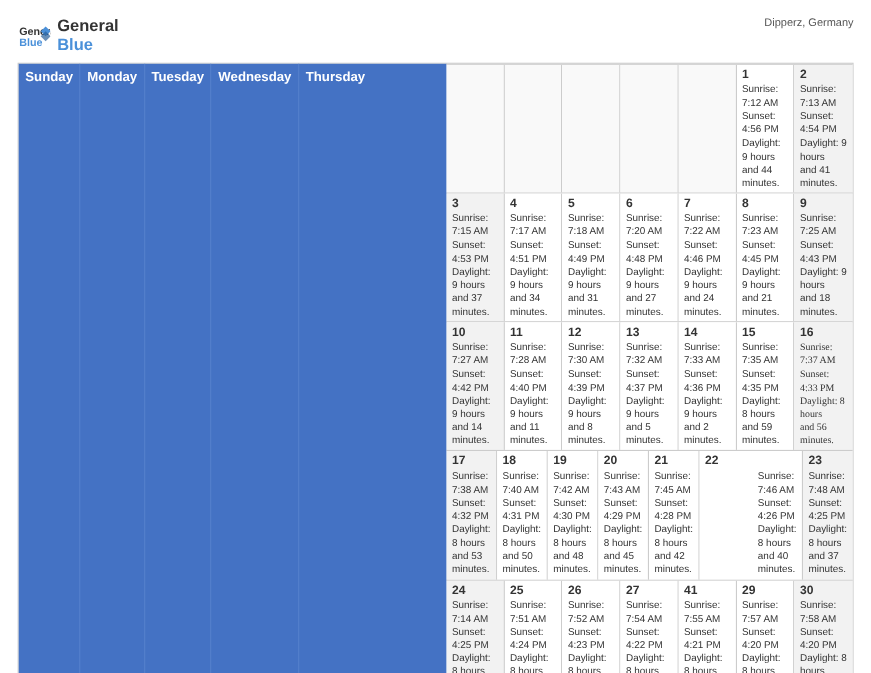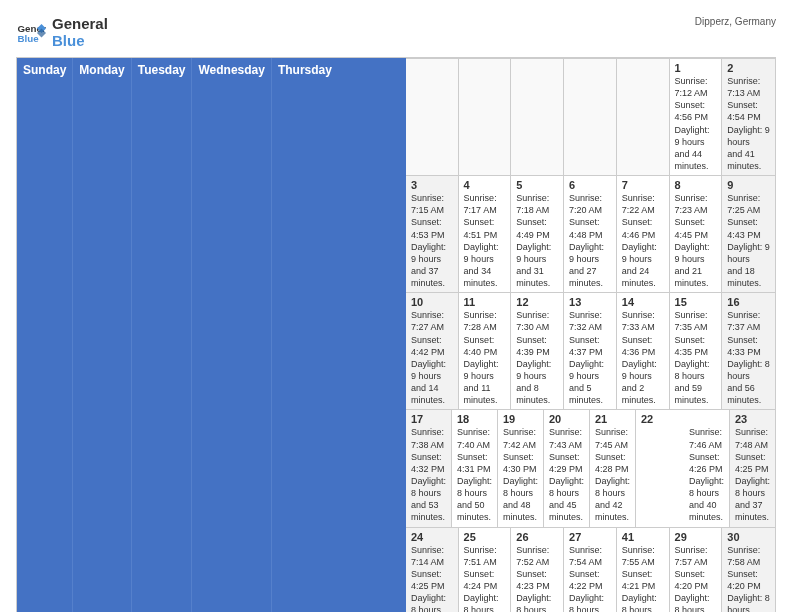--- a/index.html
+++ b/index.html
@@ -247,21 +247,21 @@
           </div>
           <div class="cal-cell">
             <span class="day-num">15</span>
             <div class="day-info" style="white-space: pre-line;">Sunrise: 7:35 AM
 Sunset: 4:35 PM
 Daylight: 8 hours
 and 59 minutes.</div>
           </div>
           <div class="cal-cell shaded">
             <span class="day-num">16</span>
-            <div class="day-info" style="white-space: pre-line;">Sunrise: 7:37 AM
+            <div class="day-info" style="white-space: pre-line; font-family: Liberation Serif, serif;">Sunrise: 7:37 AM
 Sunset: 4:33 PM
 Daylight: 8 hours
 and 56 minutes.</div>
           </div>
         </div>
         <div class="cal-row">
           <div class="cal-cell shaded">
             <span class="day-num">17</span>
             <div class="day-info" style="white-space: pre-line;">Sunrise: 7:38 AM
 Sunset: 4:32 PM

